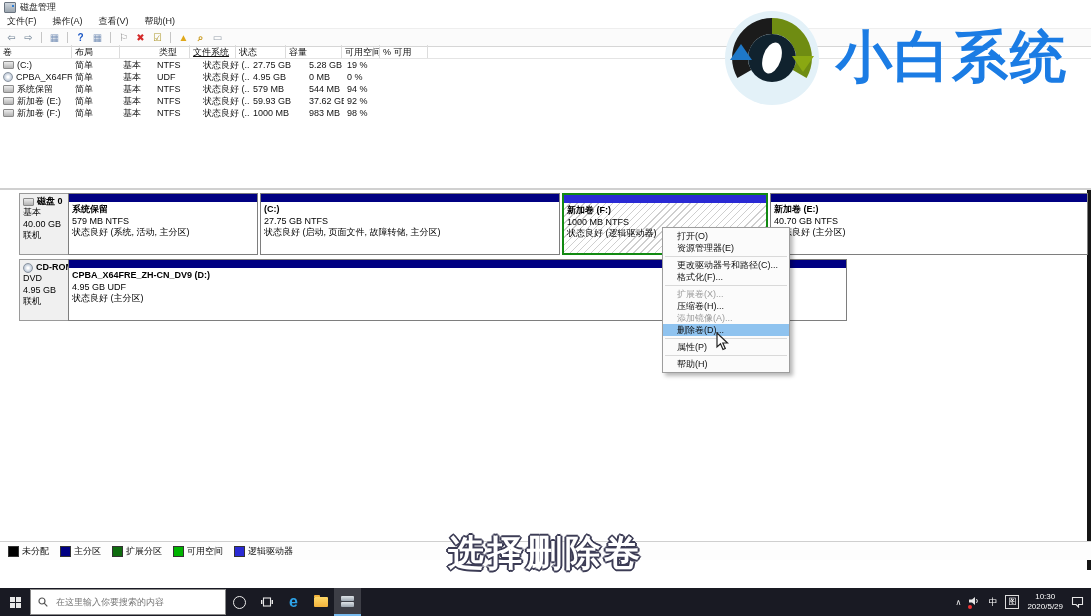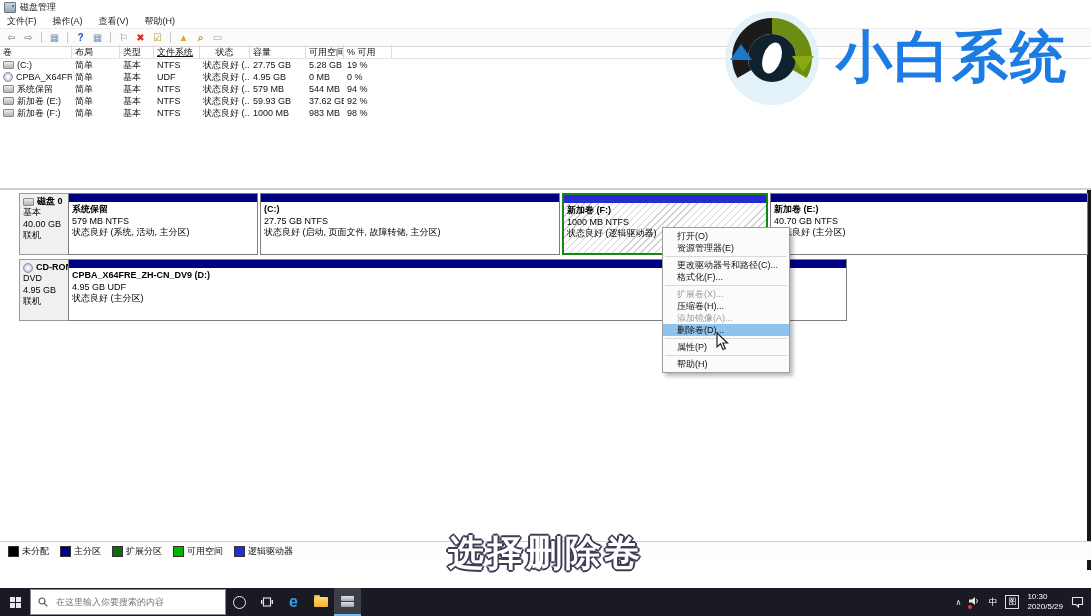--- a/index.html
+++ b/index.html
@@ -70,21 +70,21 @@
   .edge-e{font-size:16px;font-weight:bold;color:#2ea3e8;line-height:1;}
   .folder{width:14px;height:10px;background:linear-gradient(#ffd968,#f3b33c);border-radius:1px;position:relative;}
   .folder:before{content:"";position:absolute;left:0;top:-2px;width:6px;height:2px;background:#f3b33c;border-radius:1px 1px 0 0;}
   .dmico{width:13px;height:11px;display:flex;flex-direction:column;gap:1px;}
   .dmico span{flex:1;background:linear-gradient(#dfe4e8,#9aa4ae);border-radius:1px;}
   .tray{margin-left:auto;display:flex;align-items:center;gap:8px;padding-right:7px;font-size:9px;}
   .tray .chev{font-size:8px;color:#eee;}
   .spk{position:relative;}
   .spk .dot{position:absolute;left:-1px;bottom:-1px;width:4px;height:4px;background:#e33;border-radius:50%;}
   .imebox{width:12px;height:12px;border:1px solid #ddd;font-size:8px;line-height:12px;text-align:center;}
-  .clock{font-size:8px;line-height:1.25;}
+  .clock{text-align:center;font-size:8px;line-height:1.25;}
 </style>
 </head>
 <body>
 
 <div class="window">
 
   <div class="titlebar">
     <span class="app-ico"></span>
     <span>磁盘管理</span>
   </div>
@@ -111,23 +111,23 @@
       <span class="tb-sep"></span>
       <span class="tb-ico" style="color: rgb(224, 168, 26);">▲</span>
       <span class="tb-ico" style="color: rgb(200, 154, 32);">⌕</span>
       <span class="tb-ico" style="color: rgb(154, 164, 174);">▭</span>
     </div>
 
   <div class="listview">
     <div class="lv-header">
         <span class="lv-h" style="width: 72px;">卷</span>
         <span class="lv-h" style="width: 48px;">布局</span>
-        <span class="lv-h" style="width: 34px;">类型</span>
+        <span class="lv-h" style="width: 34px; margin-left: 36px;">类型</span>
         <span class="lv-h" style="width: 46px; text-decoration: underline;">文件系统</span>
-        <span class="lv-h" style="width: 50px; text-align: center;">状态</span>
+        <span class="lv-h" style="width: 50px;">状态</span>
         <span class="lv-h" style="width: 56px;">容量</span>
         <span class="lv-h" style="width: 38px;">可用空间</span>
         <span class="lv-h" style="width: 48px;">% 可用</span>
       </div>
     <div id="lv-body">
         <div class="lv-row">
           <span class="lv-c" style="width: 72px;">
             <span class="ico-drive"></span>
             <span>(C:)</span>
           </span>

